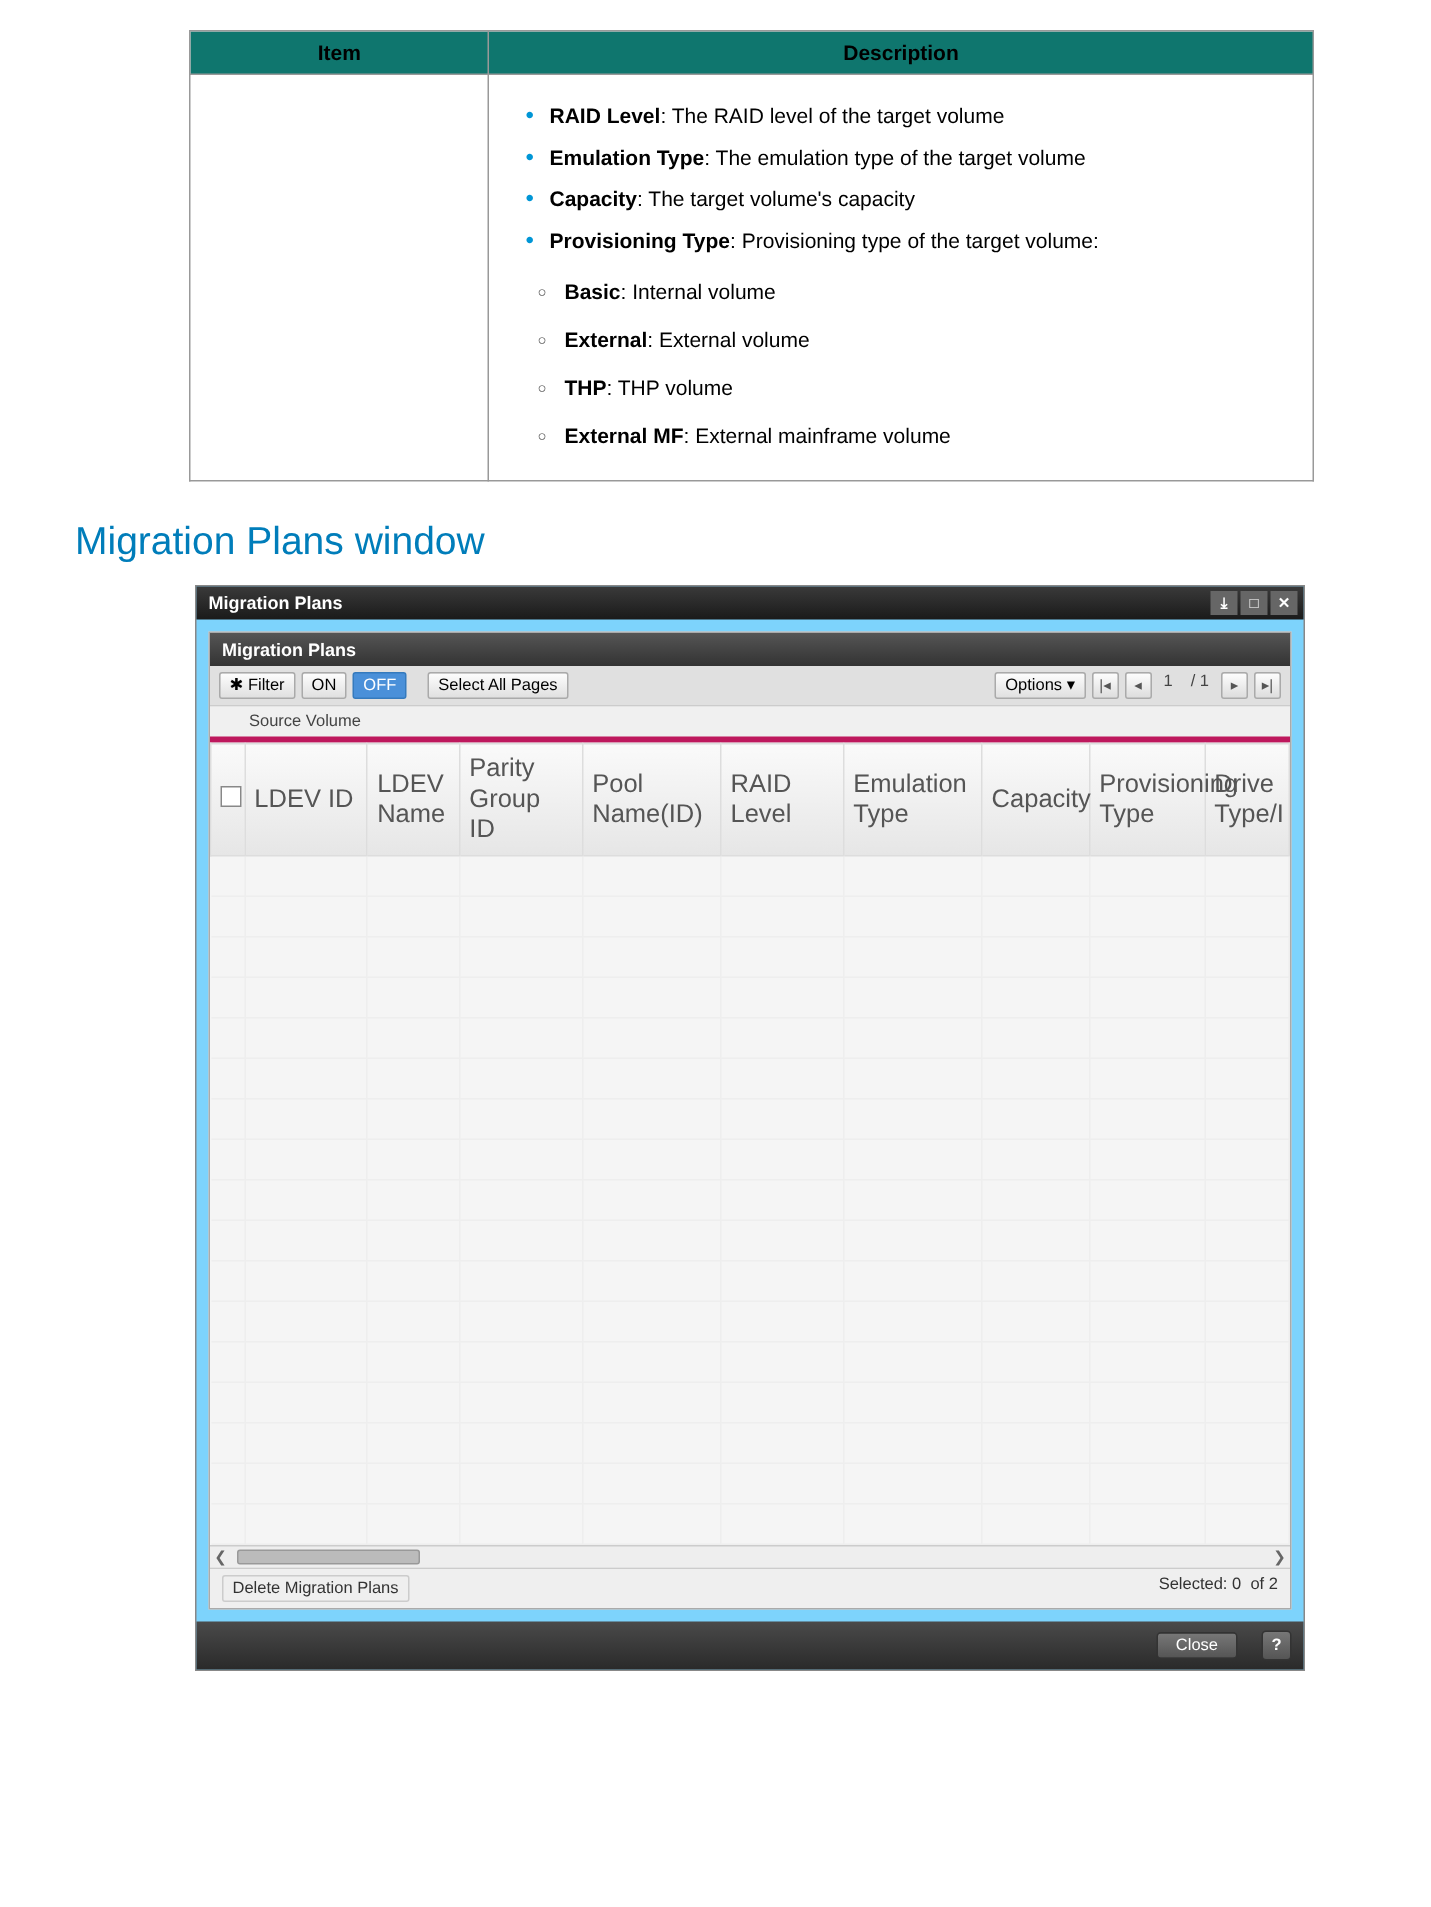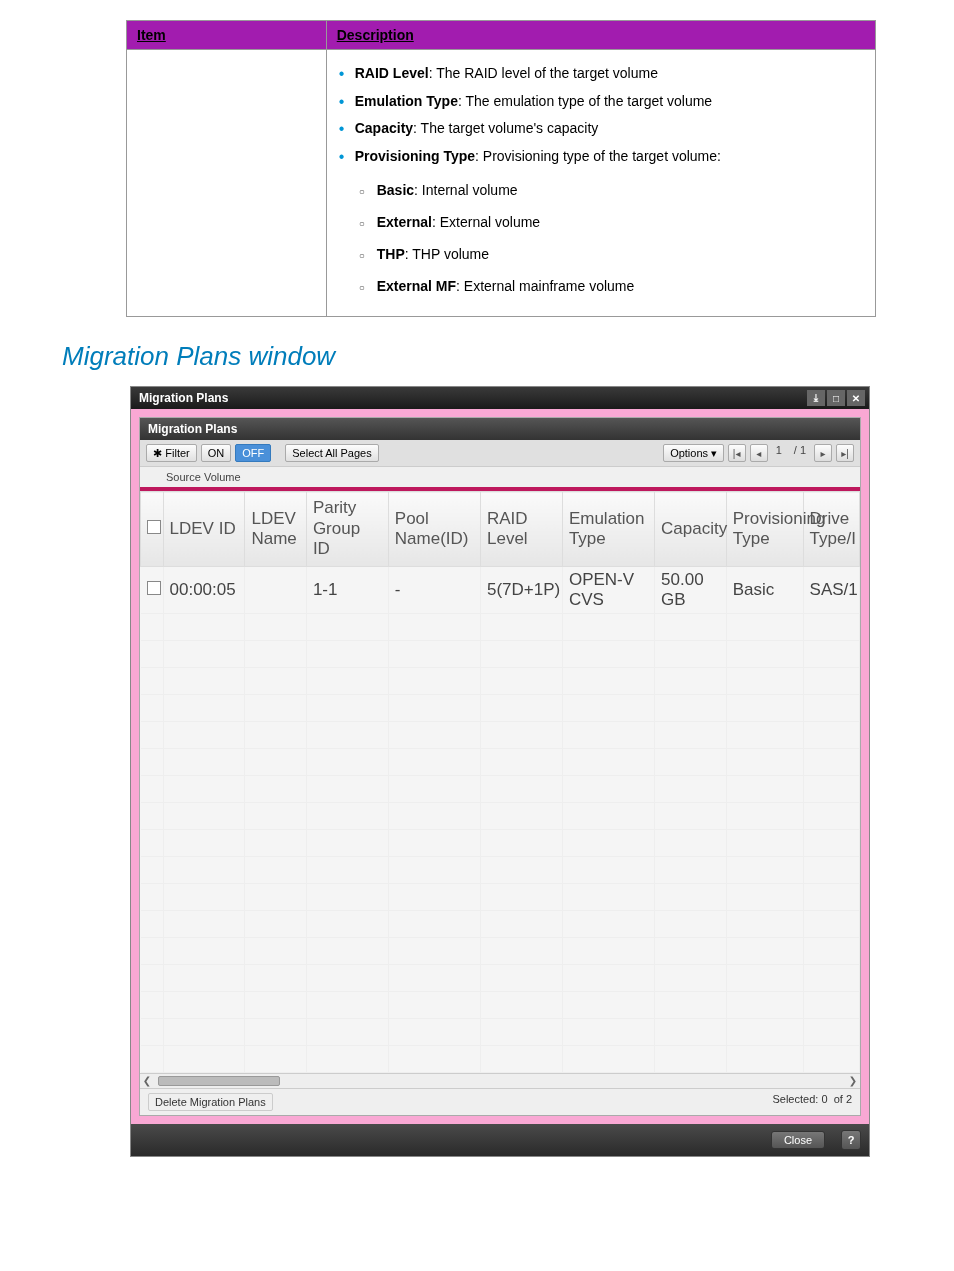--- a/index.html
+++ b/index.html
@@ -20,31 +20,30 @@
     width: 750px;
     margin-left: 76px;
   }
   .doc-table td, .doc-table th {
     border: 1px solid #999;
     padding: 6px 10px;
     vertical-align: top;
     font-size: 14px;
   }
   .doc-table th {
-    text-align: left;
+    text-align: center;
     font-weight: bold;
-    background: #a21caf;
-    text-decoration: underline;
+    background: #0f766e;
   }
   .cell-item { width: 190px; }
   .cell-desc { width: 560px; }
   .bullet-list {
     list-style: none;
     padding: 0;
-    margin: 0;
+    margin: 12px;
   }
   .bullet-list li {
     position: relative;
     padding-left: 18px;
     margin: 8px 0;
     font-size: 14px;
     line-height: 1.4;
   }
   .bullet-list li::before {
     content: "•";
@@ -74,31 +73,30 @@
     font-size: 10px;
     top: 4px;
   }
   .b { font-weight: bold; }
 
   h2.section-title {
     font-family: Arial, sans-serif;
     font-weight: normal;
     color: #007dba;
     font-size: 26px;
-    margin: 24px 0 14px 12px;
-    font-style: italic;
+    margin: 24px 0 14px 0;
   }
 
   
   .modal-wrap {
     margin-left: 80px;
     width: 740px;
   }
   .modal {
-    background: #f9a8d4;
+    background: #7dd3fc;
     border: 1px solid #888;
   }
   .modal-titlebar {
     display: flex;
     align-items: center;
     background: linear-gradient(#3a3a3a, #1a1a1a);
     color: #fff;
     height: 22px;
     padding: 0 4px 0 8px;
     font-size: 12px;
@@ -349,32 +347,20 @@
                     <th>Pool Name(ID)</th>
                     <th>RAID Level</th>
                     <th>Emulation Type</th>
                     <th>Capacity</th>
                     <th>Provisioning Type</th>
                     <th>Drive Type/I</th>
                   </tr>
             </thead>
             <tbody id="grid-body">
                   <tr>
-                    <td class="empty-cb"><span class="cb"></span></td>
-                    <td>00:00:05</td>
-                    <td></td>
-                    <td>1-1</td>
-                    <td>-</td>
-                    <td>5(7D+1P)</td>
-                    <td>OPEN-V CVS</td>
-                    <td>50.00 GB</td>
-                    <td>Basic</td>
-                    <td>SAS/1</td>
-                  </tr>
-                  <tr>
                     <td>&nbsp;</td>
                     <td>&nbsp;</td>
                     <td>&nbsp;</td>
                     <td>&nbsp;</td>
                     <td>&nbsp;</td>
                     <td>&nbsp;</td>
                     <td>&nbsp;</td>
                     <td>&nbsp;</td>
                     <td>&nbsp;</td>
                     <td>&nbsp;</td>

